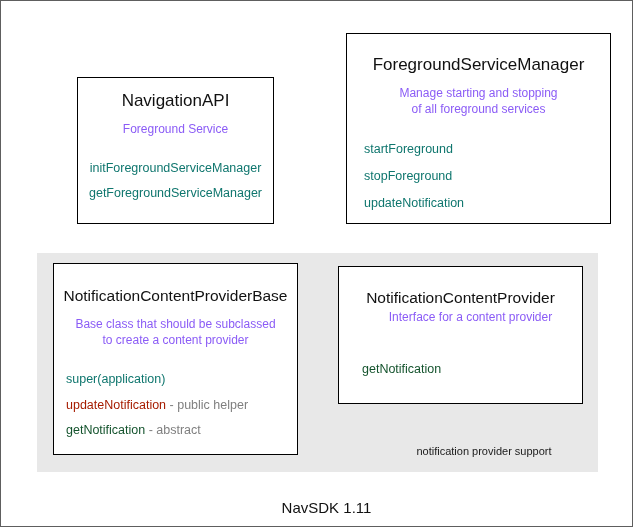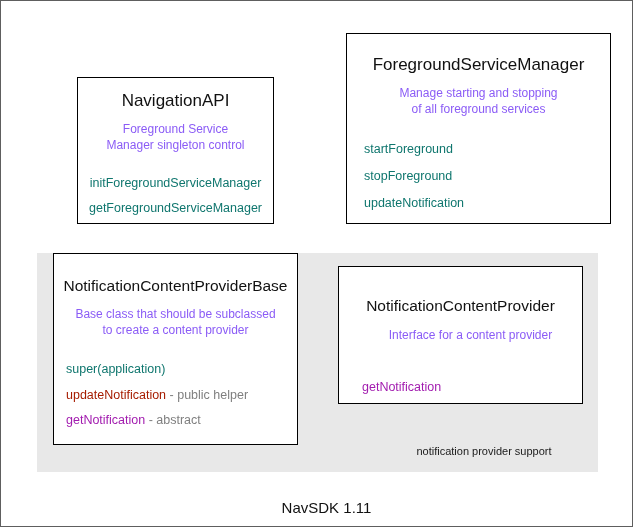--- a/index.html
+++ b/index.html
@@ -32,21 +32,21 @@
   }
   .methods{margin-top:0;}
   .method-row{
     font-size:12.5px;
     line-height:26px;
     white-space:nowrap;
   }
   .centered{text-align:center;}
   .green{color:#0f766e;}
   .red{color:#a61c00;}
-  .blue{color:#a21caf;}
+  .blue{color:#14532d;}
   .suffix{color:#7f7f7f;}
   .panel{
     position:absolute;
     left:36px;top:252px;
     width:561px;height:219px;
     background:#e8e8e8;
   }
   .panel-label{
     position:absolute;
     left:370px;top:444px;
@@ -71,43 +71,42 @@
   #box-navigation-api .box-desc{margin-top:11px;}
   #box-navigation-api .methods{margin-top:18px;}
   #box-navigation-api .method-row{line-height:25px;}
 
   #box-fsm{left:345px;top:32px;width:265px;height:191px;}
   #box-fsm .box-title{margin-top:21px;}
   #box-fsm .box-desc{margin-top:11px;}
   #box-fsm .methods{margin-top:19px;padding-left:17px;}
   #box-fsm .method-row{line-height:27px;}
 
-  #box-ncpb{left:52px;top:252px;width:245px;height:192px;}
+  #box-ncpb{left:52px;top:262px;width:245px;height:192px;}
   #box-ncpb .box-title{margin-top:23px;}
   #box-ncpb .box-desc{margin-top:12px;}
   #box-ncpb .methods{margin-top:19px;padding-left:12px;}
   #box-ncpb .method-row{line-height:25.5px;}
 
   #box-ncp{left:337px;top:265px;width:245px;height:138px;}
-  #box-ncp .box-title{margin-top:30px;}
-  #box-ncp .box-desc{margin-top:13px;padding-left:20px;}
+  #box-ncp .box-title{margin-top:22px;}
+  #box-ncp .box-desc{margin-top:3px;padding-left:20px;}
   #box-ncp .methods{margin-top:30px;padding-left:23px;}
 </style>
 </head>
 <body>
 
 <div class="canvas">
 
   <div class="panel"></div>
 
   <div class="class-box" id="box-navigation-api">
     <div class="box-title">NavigationAPI</div>
     <div class="box-desc">
       <div>Foreground Service</div>
-      <div>Manager singleton control</div>
     </div>
     <div class="methods centered">
       <div class="method-row"><span class="green">initForegroundServiceManager</span></div>
       <div class="method-row"><span class="green">getForegroundServiceManager</span></div>
     </div>
   </div>
 
   <div class="class-box" id="box-fsm">
     <div class="box-title">ForegroundServiceManager</div>
     <div class="box-desc">

